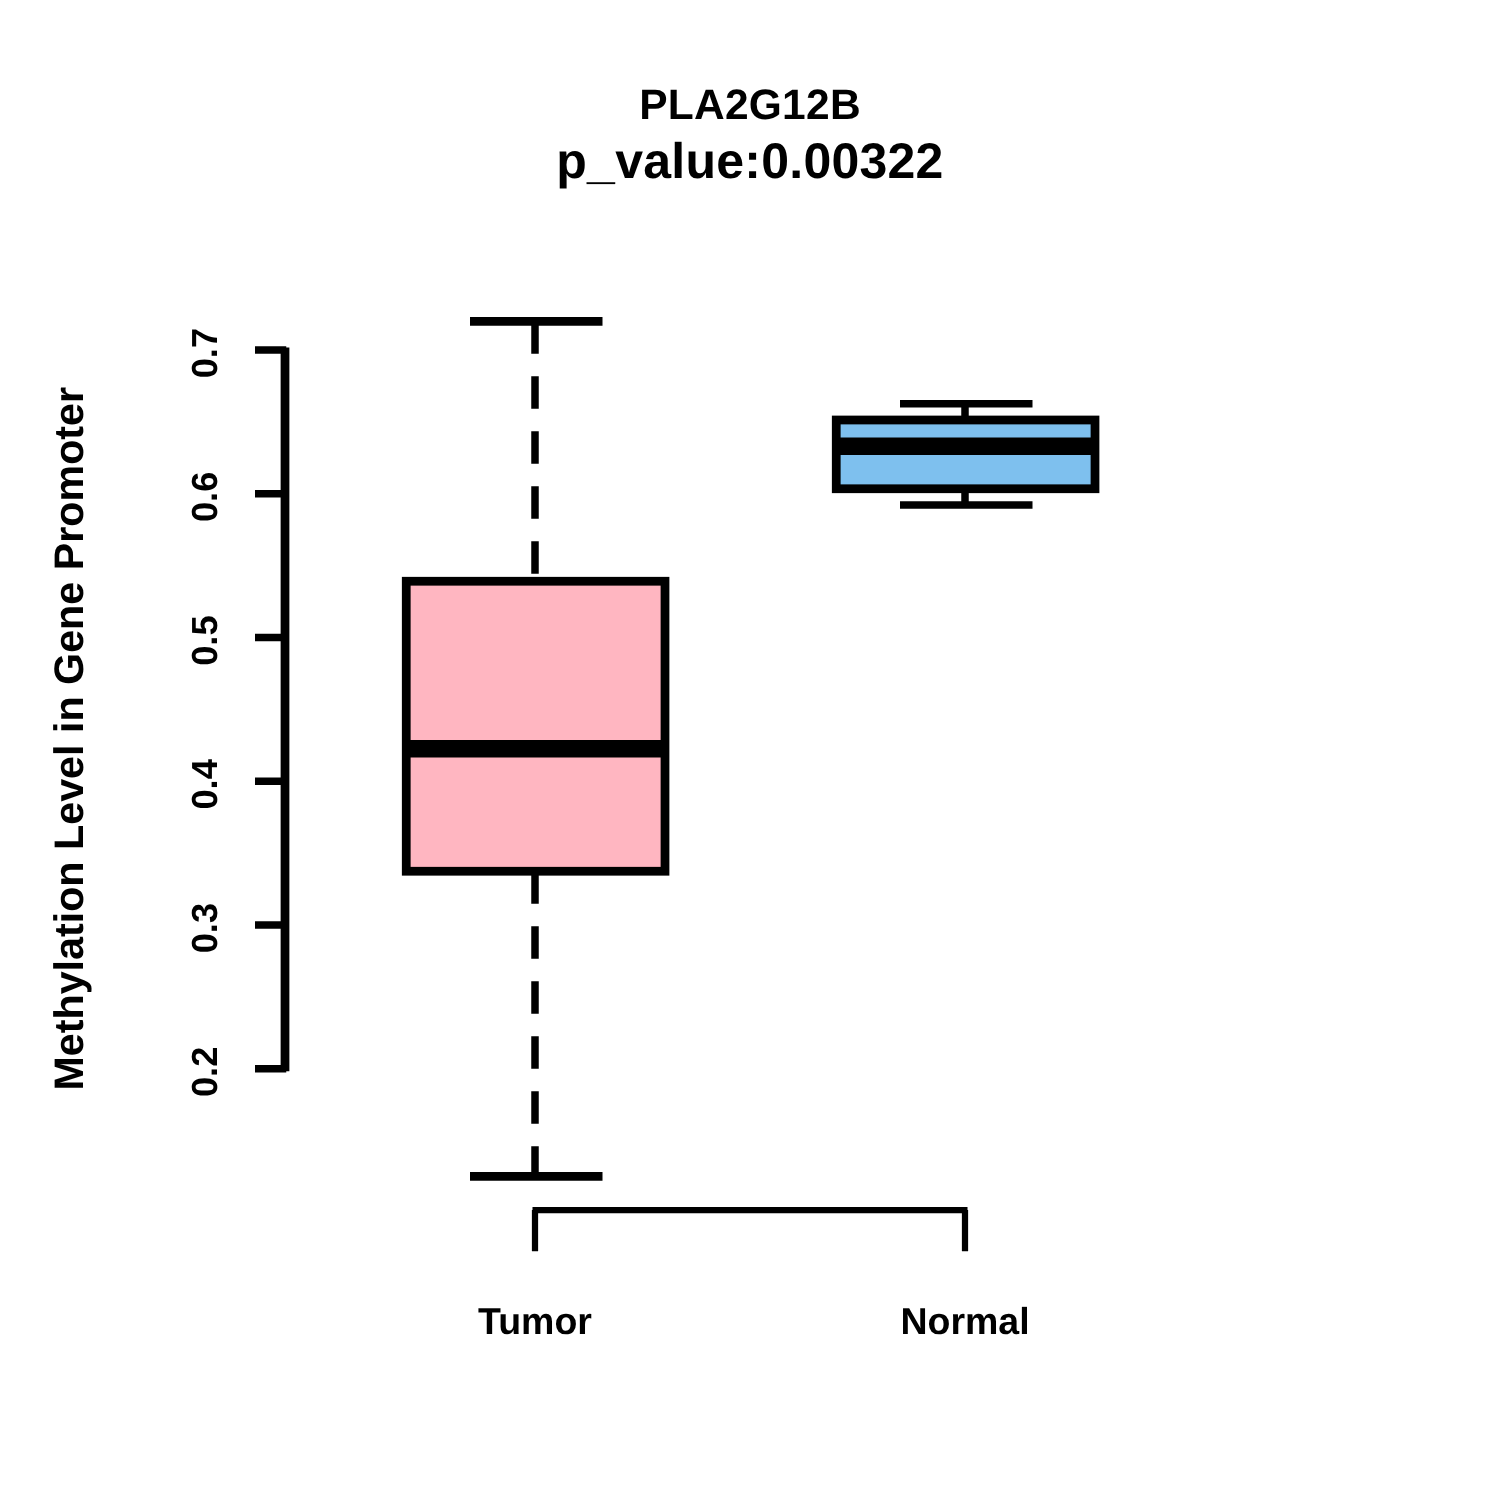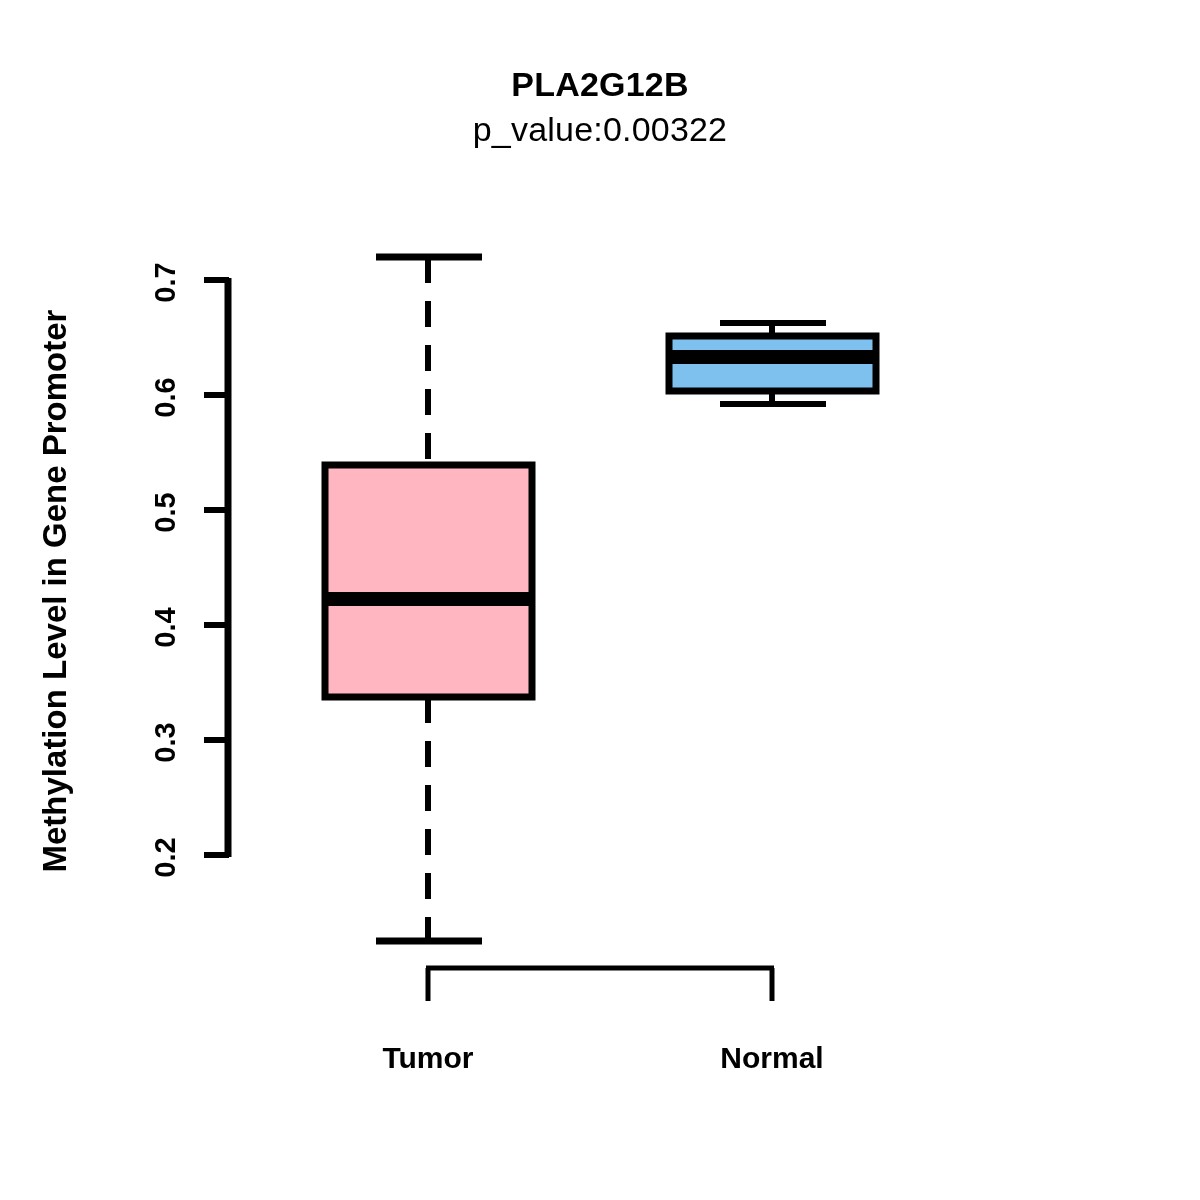--- a/index.html
+++ b/index.html
@@ -30,22 +30,22 @@
     text-align: center;
   }
   .title-main {
     font-size: 34px;
     font-weight: bold;
     letter-spacing: 0.2px;
     line-height: 44px;
     display: block;
   }
   .title-sub {
-    font-size: 34px;
-    font-weight: normal;
+    font-size: 40px;
+    font-weight: bold;
     letter-spacing: 0.2px;
     line-height: 46px;
     display: block;
   }
   .ylabel {
     position: absolute;
     left: -345px;
     top: 572px;
     width: 800px;
     text-align: center;

